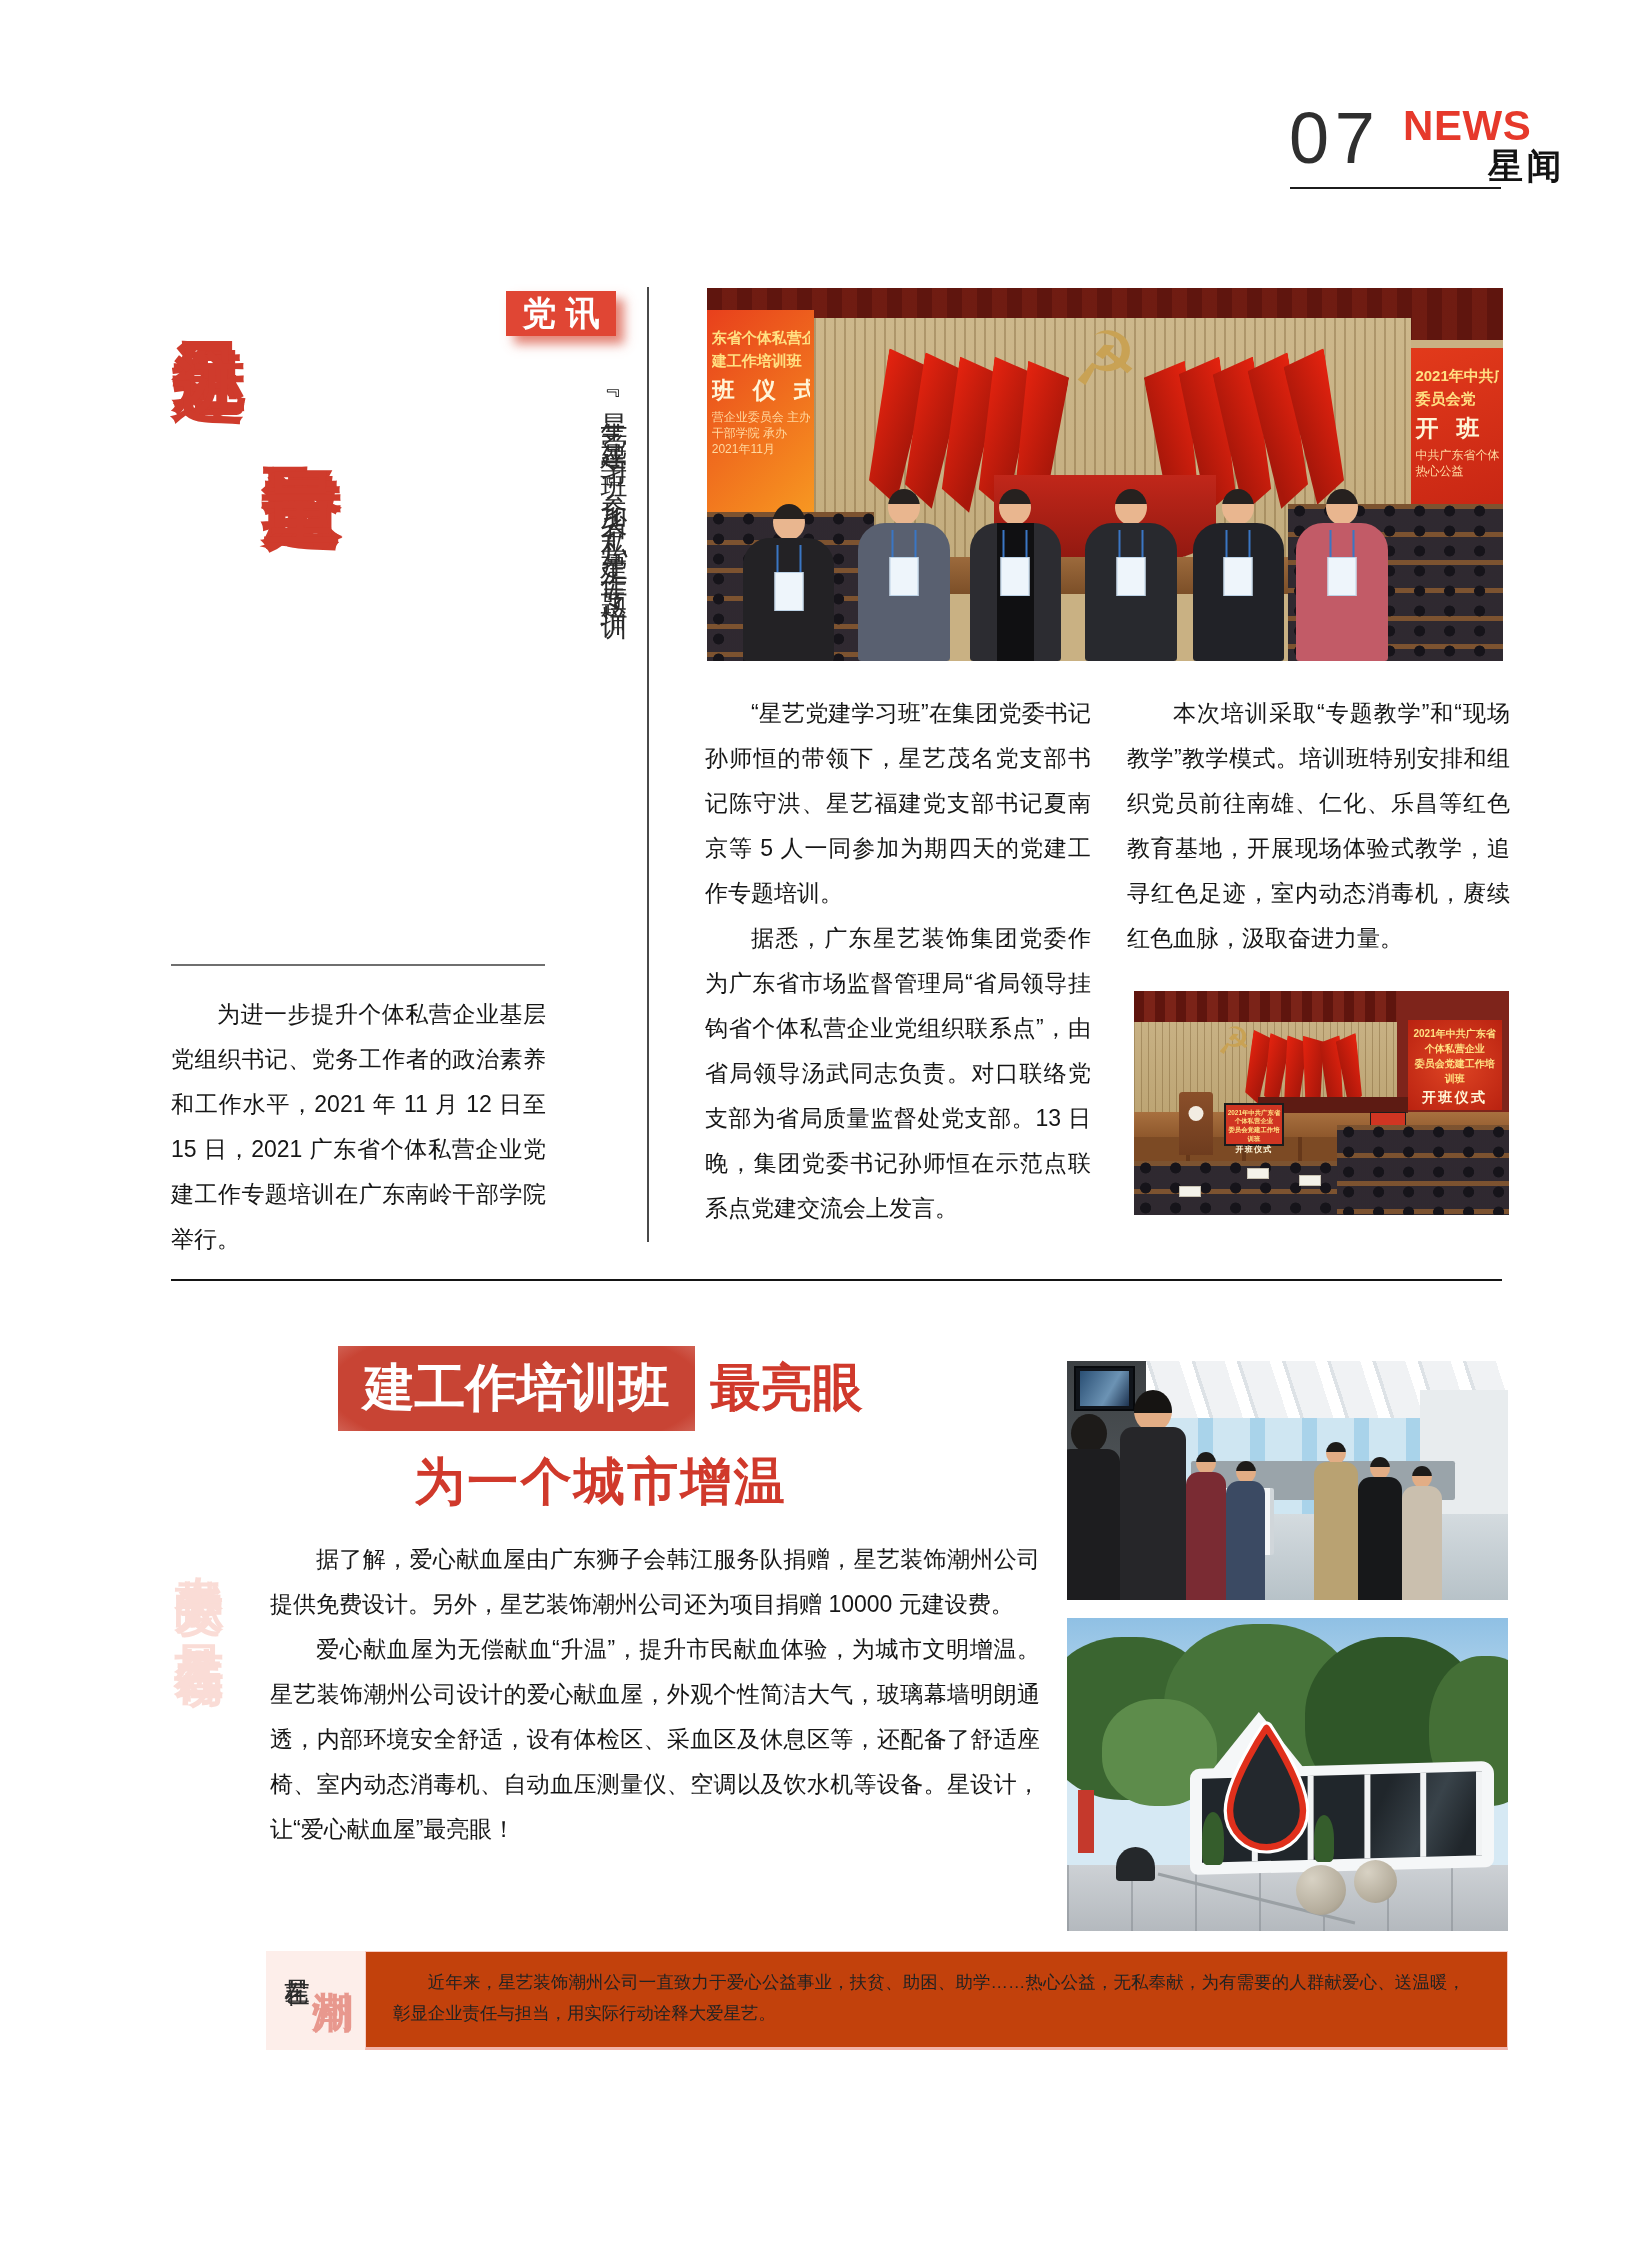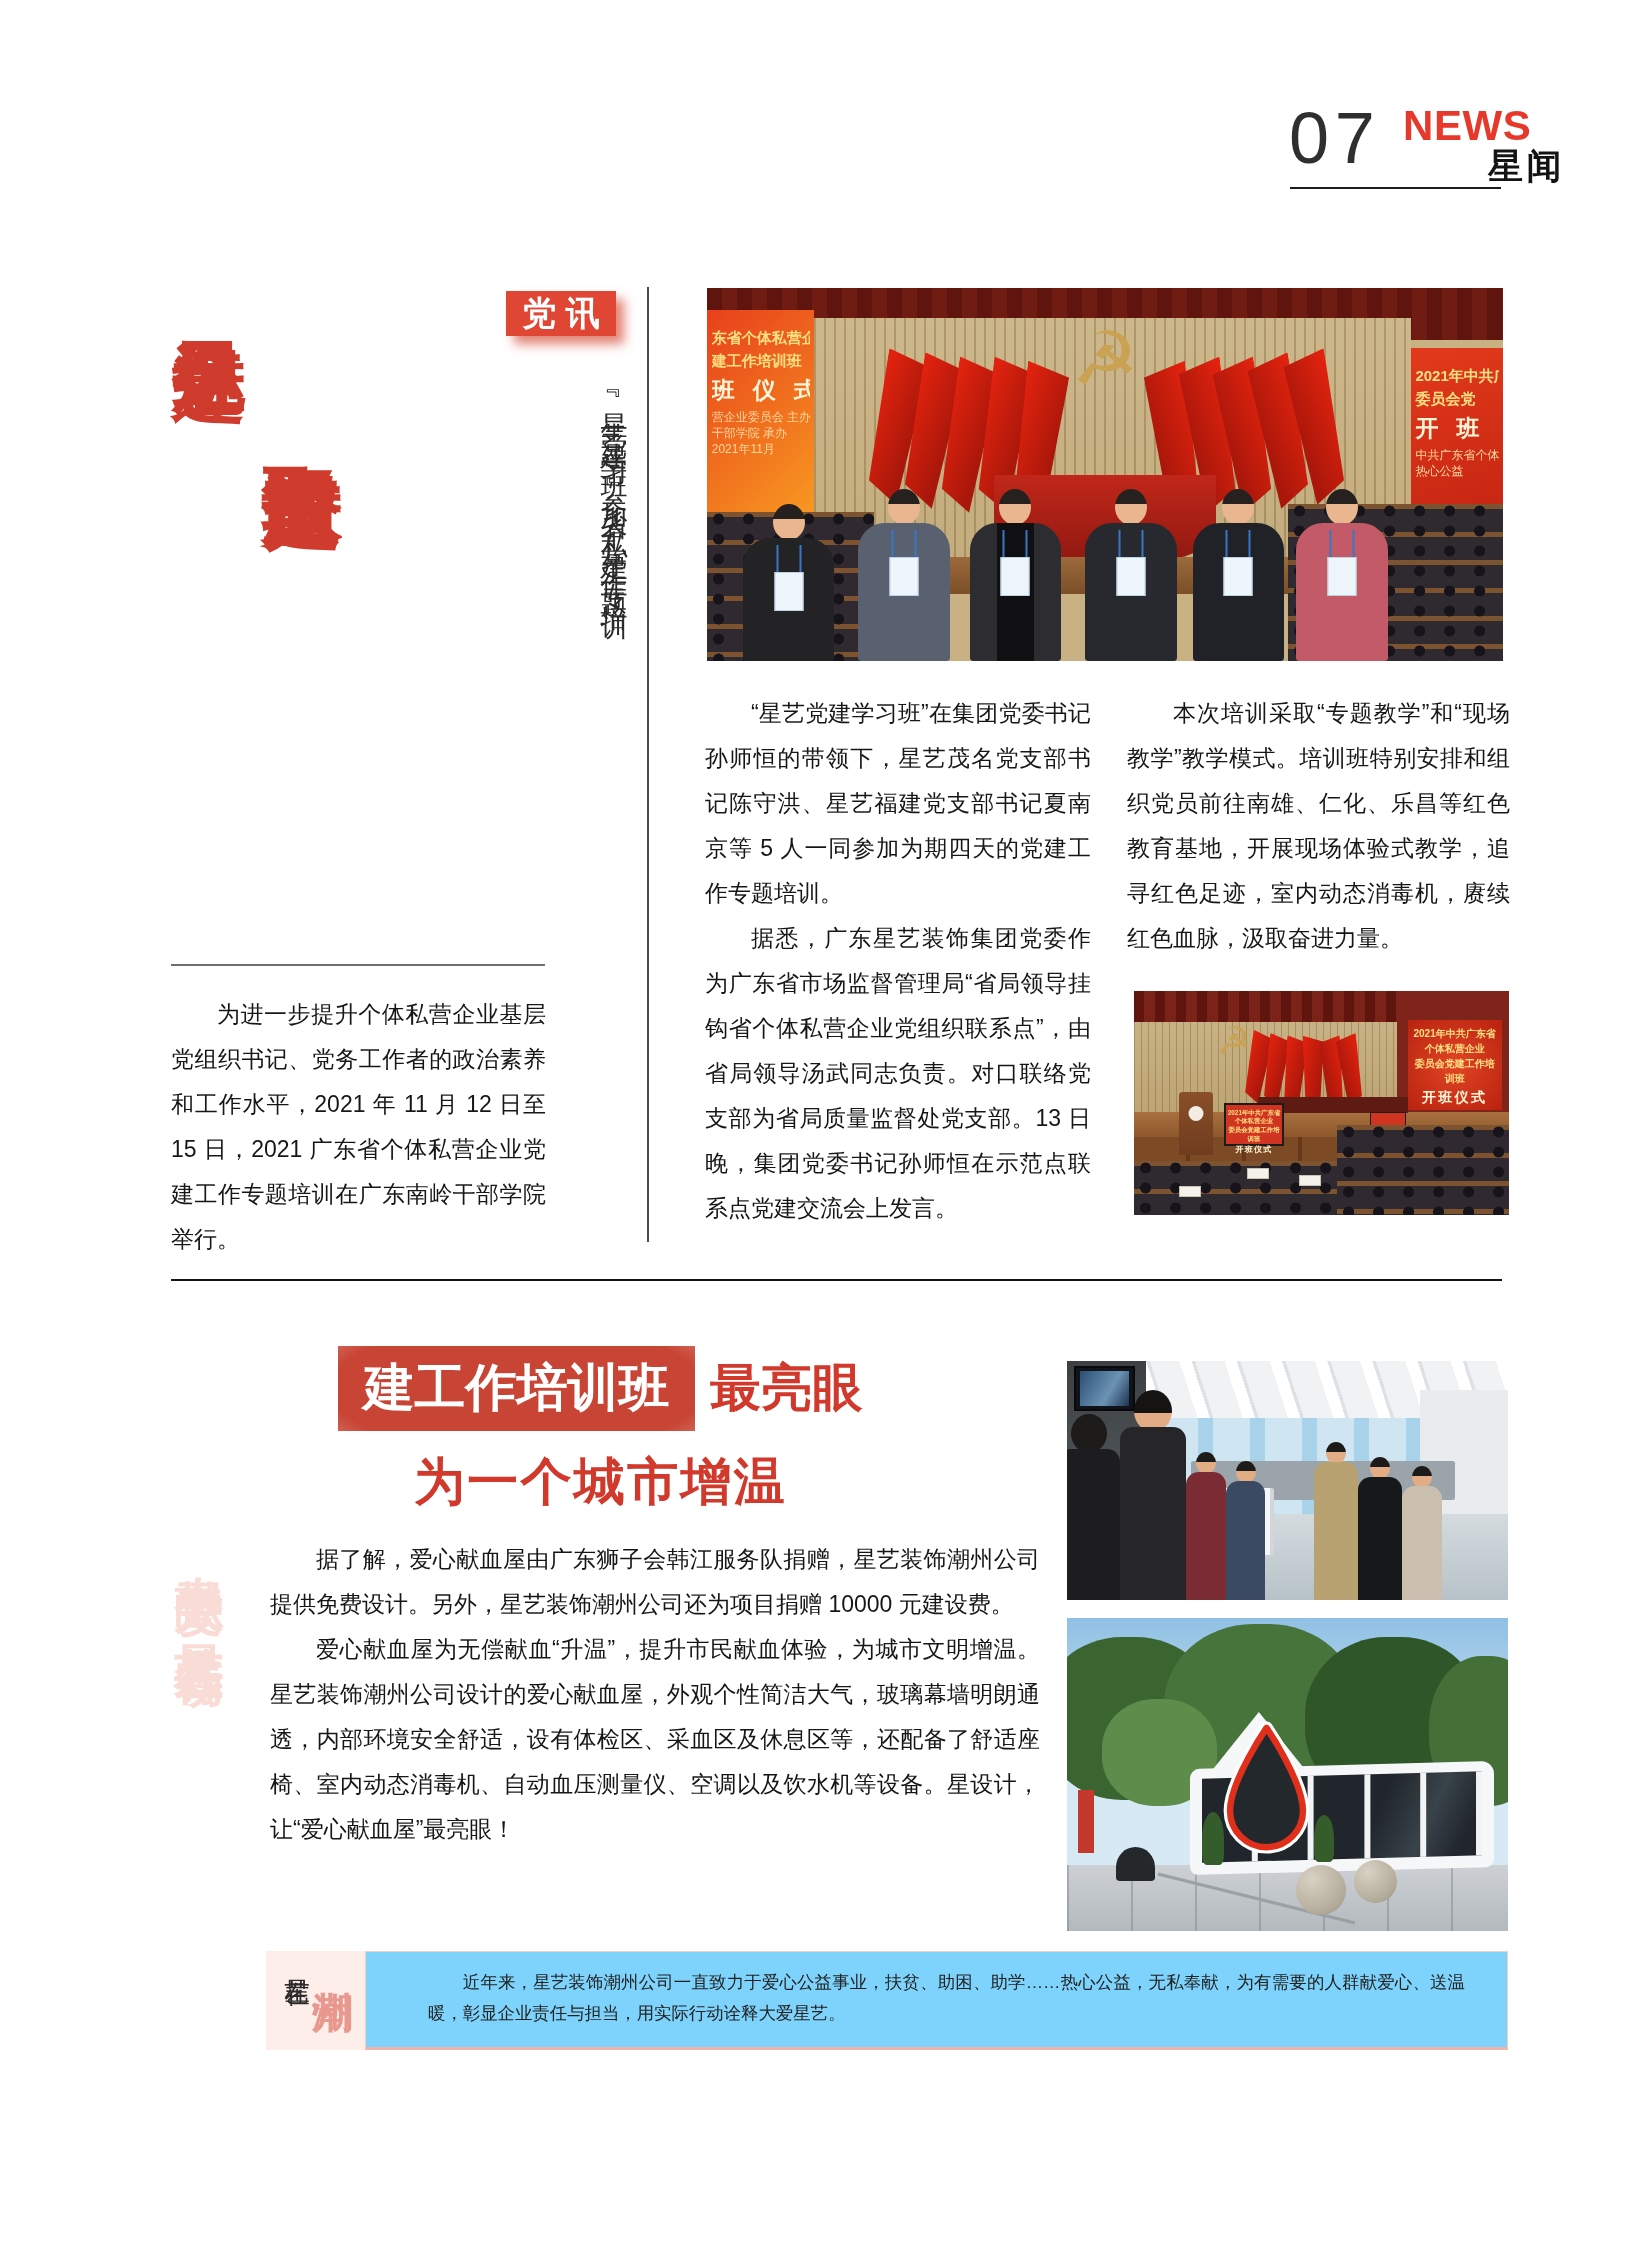--- a/index.html
+++ b/index.html
@@ -45,22 +45,22 @@
     background:radial-gradient(ellipse 100% 150% at 50% 50%,#c84434 52%,rgba(200,68,52,.5) 78%,rgba(200,68,52,0) 100%);}
   #title-line2{left:238px;top:1448px;width:725px;text-align:center;font-size:51px;font-weight:600;color:#d0392b;letter-spacing:2.3px;}
 
   #side-pink{left:169px;top:1538px;font-size:49px;line-height:61px;font-weight:700;color:#fadcd6;letter-spacing:3.5px;}
   #body2{left:270px;top:1537px;width:770px;font-size:23px;line-height:45px;}
 
   
   #footer-tab{left:266px;top:1951px;width:100px;height:99px;background:#fdeeea;}
   #tab-black{left:17.4px;top:8px;font-size:25.5px;line-height:27px;color:#2b2b2b;letter-spacing:1.2px;}
   #tab-pink{left:46px;top:7px;font-size:41px;line-height:42px;font-weight:700;color:#e8988e;}
-  #footer-box{left:365px;top:1951px;width:1143px;height:99px;background:#7dd3fc;box-sizing:border-box;
-    border:1.2px solid #f7cdc6;border-bottom:3.5px solid #f2b3a9;padding:15px 42px 0 62px;}
+  #footer-box{left:365px;top:1951px;width:1143px;height:99px;background:#c2410c;box-sizing:border-box;
+    border:1.2px solid #f7cdc6;border-bottom:3.5px solid #f2b3a9;padding:15px 42px 0 27px;}
   #footer-box p{margin:0;text-indent:2em;font-size:17.4px;line-height:31px;text-align:justify;color:#222;}
 
   
   .photo{overflow:hidden;background:#ddd;}
   .photo *{position:absolute;}
 
   
   #photo1{left:707px;top:288px;width:796px;height:373px;background:#c9b183;}
   .p1-top{left:0;top:0;right:0;height:14%;background:repeating-linear-gradient(90deg,#5f150e 0 15px,#78211763 15px 30px),#6b190f;}
   .p1-wall{left:13.5%;right:11.5%;top:8%;bottom:20%;

